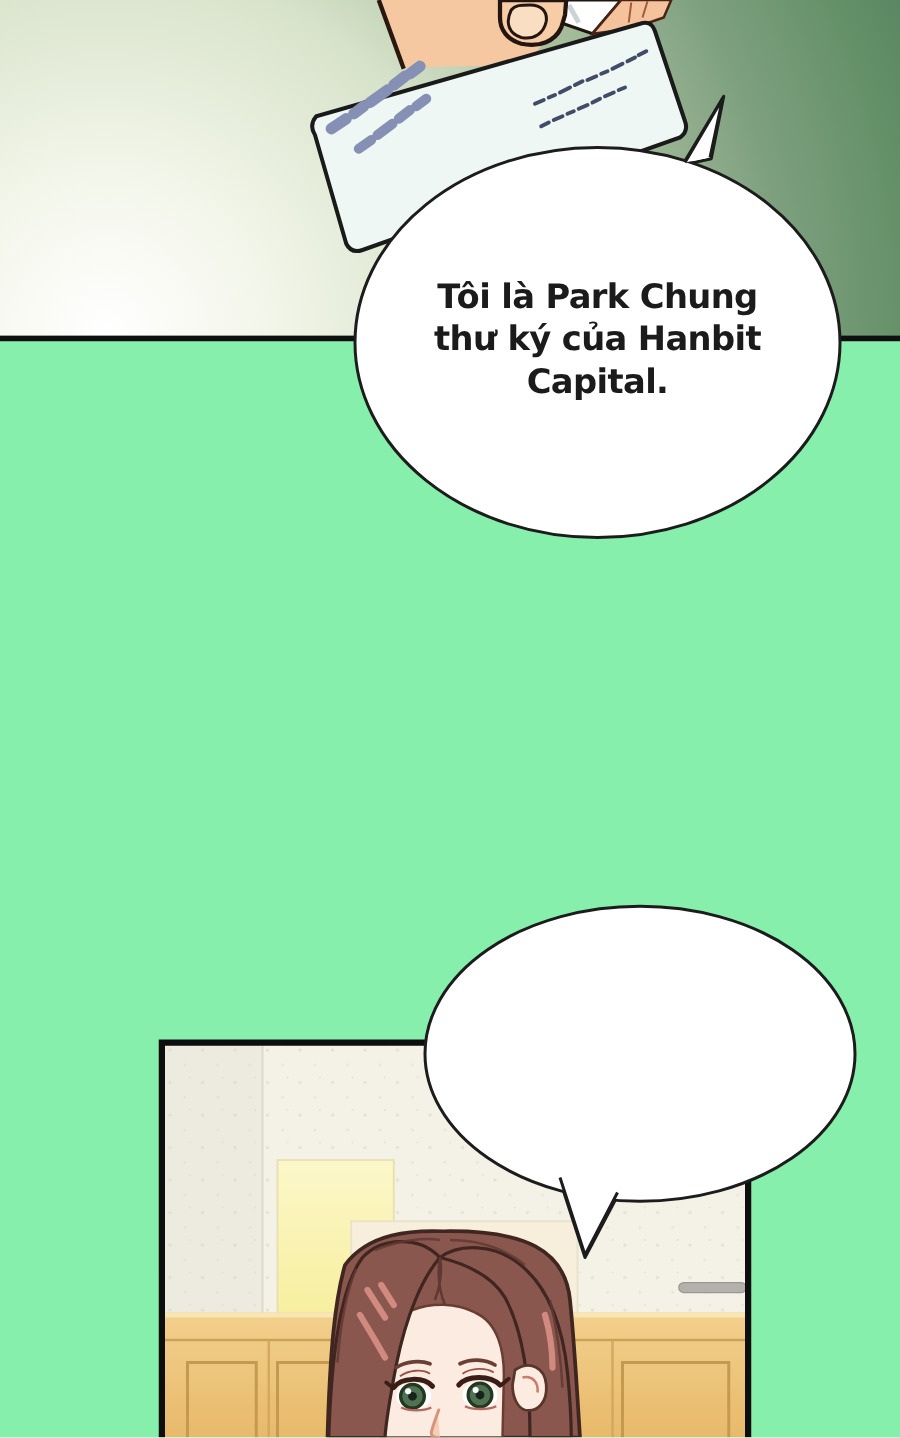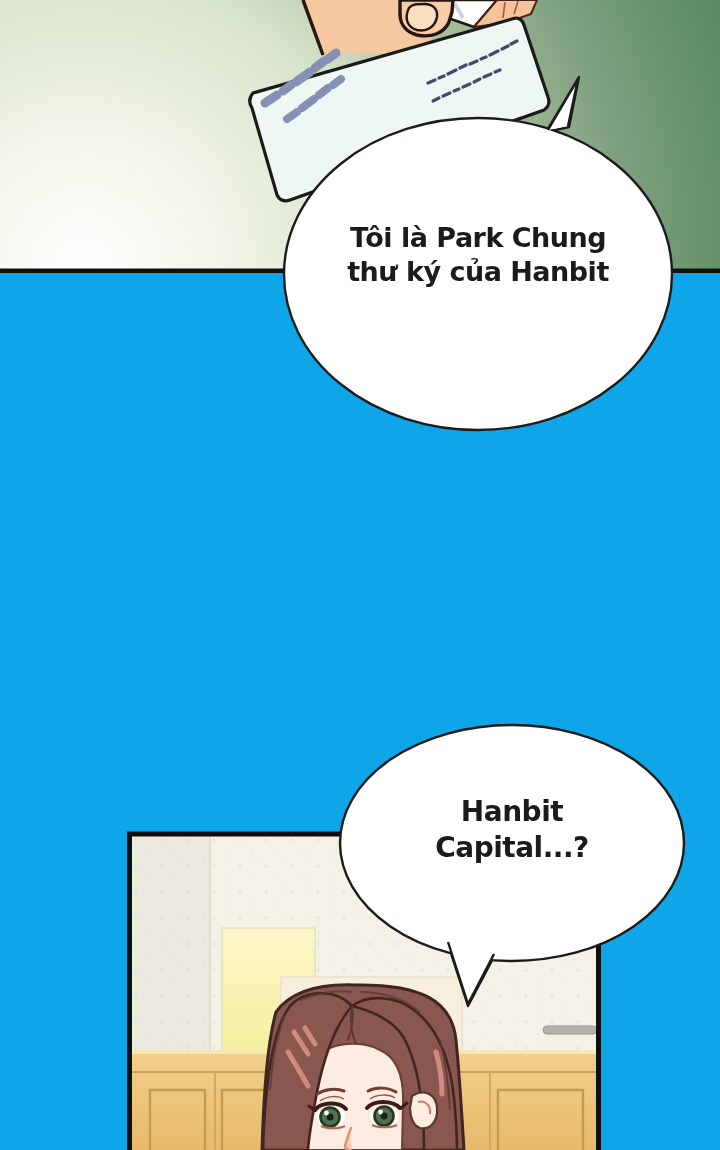--- a/index.html
+++ b/index.html
@@ -1,20 +1,20 @@
 <!DOCTYPE html>
 <html><head>
 <meta charset="utf-8">
 <style>
   html,body{margin:0;padding:0;background:#ffffff;}
   .page{
     position:relative;
     width:720px;height:1150px;
     overflow:hidden;
-    background:#0ea5e9;
+    background:#86efac;
     font-family:"DejaVu Sans", sans-serif;
   }
   .art{position:absolute;left:0;top:0;z-index:1;}
   .bubble-text{
     position:absolute;z-index:2;
     text-align:center;
     color:#1b1b1b;
     font-weight:bold;
     letter-spacing:-0.5px;
     white-space:nowrap;
@@ -173,20 +173,17 @@
       <path d="M446,938 L468,1006 L497,951 Z" fill="#ffffff" stroke="#1c1c1c" stroke-width="2.4" stroke-linejoin="round"></path>
       <ellipse cx="512" cy="843" rx="172" ry="118" fill="#ffffff" stroke="#1c1c1c" stroke-width="2.4"></ellipse>
       <path d="M448,942 L468,1004 L494,954" fill="#ffffff" stroke="#1c1c1c" stroke-width="2.4" stroke-linejoin="round"></path>
     </g>
   </g>
 </svg>
 
 <div class="bubble-text bt1">
   <div>Tôi là Park Chung</div>
   <div>thư ký của Hanbit</div>
+  <div>Capital.</div>
 </div>
 
-<div class="bubble-text bt2">
-  <div>Hanbit</div>
-  <div>Capital...?</div>
-</div>
 
 </div>
 
 </body></html>

